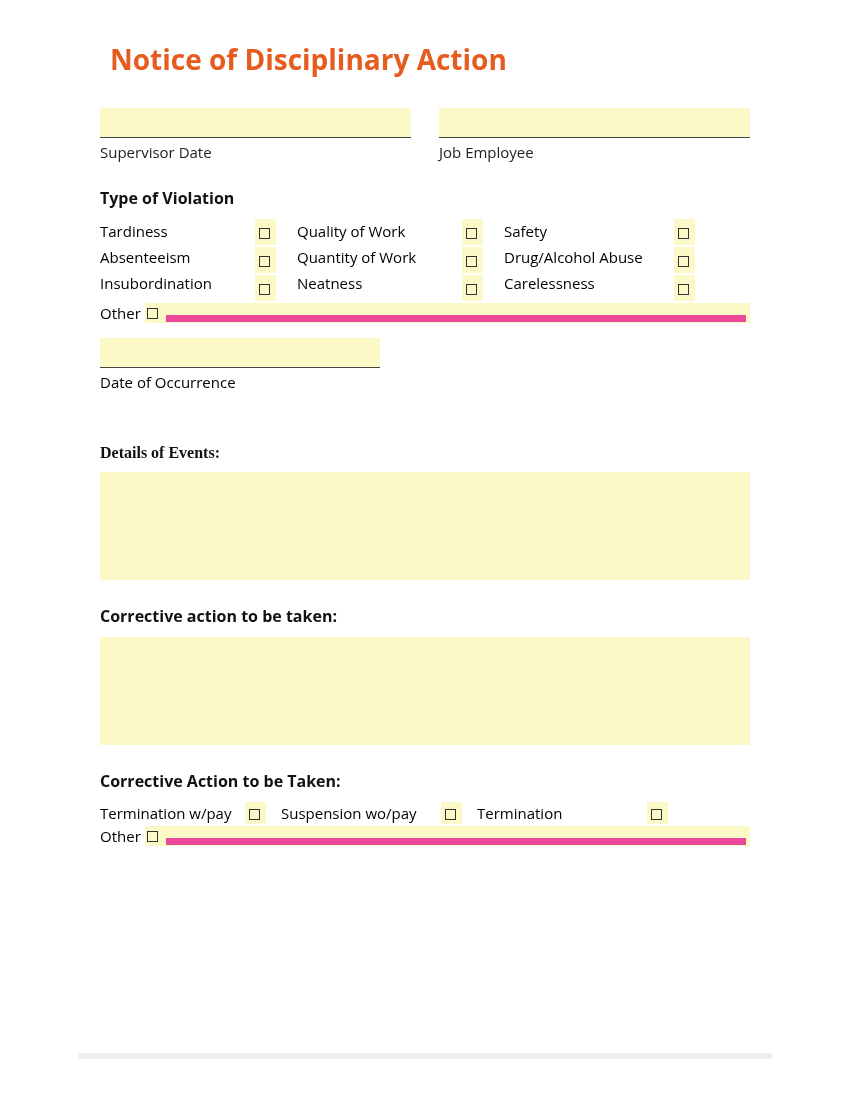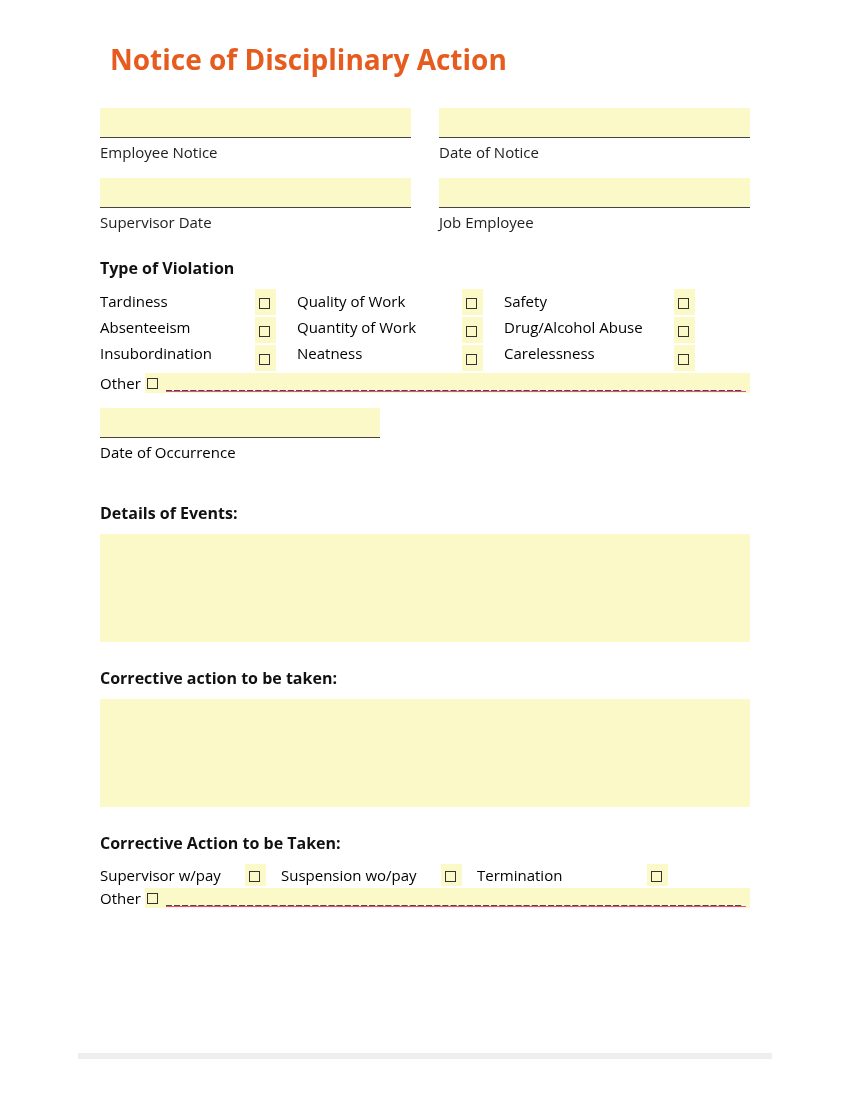--- a/index.html
+++ b/index.html
@@ -86,21 +86,21 @@
   .other-row .other-label {
     background: #fff;
     padding-right: 4px;
     font-size: 15px;
   }
   .other-row .other-check {
     margin: 0 8px 0 2px;
   }
   .other-row .underline {
     flex: 1;
-    border-bottom: 1px solid #ec4899;
+    border-bottom: 7px solid #ec4899;
     letter-spacing: 2px;
     color: #333;
     font-size: 14px;
     overflow: hidden;
     white-space: nowrap;
     height: 18px;
   }
   .date-occurrence {
     margin-top: 15px;
     width: 280px;
@@ -133,30 +133,20 @@
     height: 6px;
     background: #eeeeee;
   }
 </style>
 </head>
 <body>
 
 <div class="page">
   <h1 class="title">Notice of Disciplinary Action</h1>
 
-  <div class="row">
-    <div class="field">
-      <div class="input-box"></div>
-      <div class="label">Employee Notice</div>
-    </div>
-    <div class="field">
-      <div class="input-box"></div>
-      <div class="label">Date of Notice</div>
-    </div>
-  </div>
 
   <div class="row">
     <div class="field">
       <div class="input-box"></div>
       <div class="label">Supervisor Date</div>
     </div>
     <div class="field">
       <div class="input-box"></div>
       <div class="label">Job Employee</div>
     </div>
@@ -201,30 +191,30 @@
     <span class="other-label">Other</span>
     <span class="check-box other-check"></span>
     <span class="underline">_______________________________________________________________________</span>
   </div>
 
   <div class="date-occurrence">
     <div class="input-box"></div>
     <div class="label">Date of Occurrence</div>
   </div>
 
-  <div class="section-heading" style="margin-top:40px;">Details of Events:</div>
+  <div class="section-heading" style="margin-top:52px;font-family:Liberation Serif, serif;">Details of Events:</div>
   <div class="textarea-box"></div>
 
   <div class="section-heading">Corrective action to be taken:</div>
   <div class="textarea-box"></div>
 
   <div class="section-heading">Corrective Action to be Taken:</div>
 
   <div class="corrective-grid">
-    <div style="width:145px;">Supervisor w/pay</div>
+    <div style="width:145px;">Termination w/pay</div>
     <div style="width:36px;"><span class="check-wrap"><span class="check-box"></span></span></div>
     <div style="width:160px;">Suspension wo/pay</div>
     <div style="width:36px;"><span class="check-wrap"><span class="check-box"></span></span></div>
     <div style="width:170px;">Termination</div>
     <div style="width:36px;"><span class="check-wrap"><span class="check-box"></span></span></div>
   </div>
 
   <div class="other-row" style="margin-top:2px;">
     <span class="other-label">Other</span>
     <span class="check-box other-check"></span>

